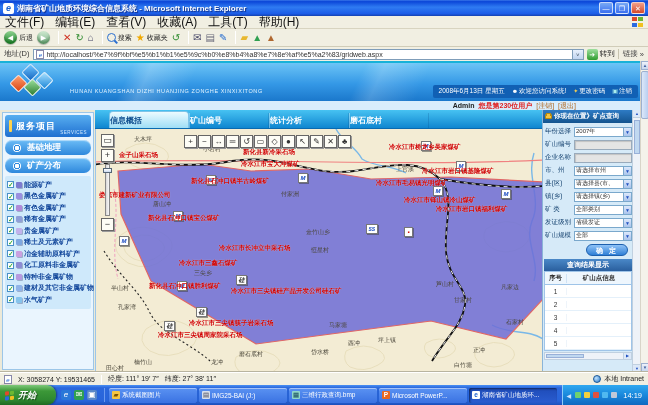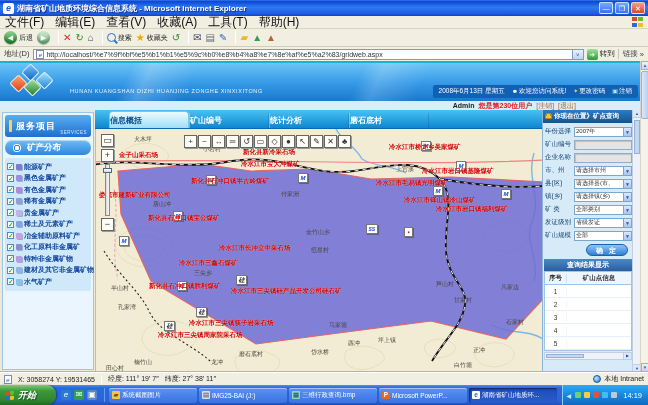--- a/index.html
+++ b/index.html
@@ -282,20 +282,24 @@
     <span class="u-count">您是第230位用户</span>
     <span class="u-link">[注销]</span>
     <span class="u-link">[退出]</span>
   </div>
 
   <div class="sidebar">
     <div class="sb-header">
       <span class="sb-h-ic"></span>
       <span class="sb-h-t">服务项目</span>
       <span class="sb-h-en">SERVICES</span>
+    </div>
+    <div class="sb-btn">
+      <span class="sb-bullet"></span>
+      <span>基础地理</span>
     </div>
     <div class="sb-btn">
       <span class="sb-bullet"></span>
       <span>矿产分布</span>
     </div>
     <div class="mineral-list" id="mineral-list">
         <div class="min-row">
           <span class="cb">✓</span>
           <span class="min-dot" style="background: rgb(125, 123, 208);"></span>
           <span class="min-label">能源矿产</span>

